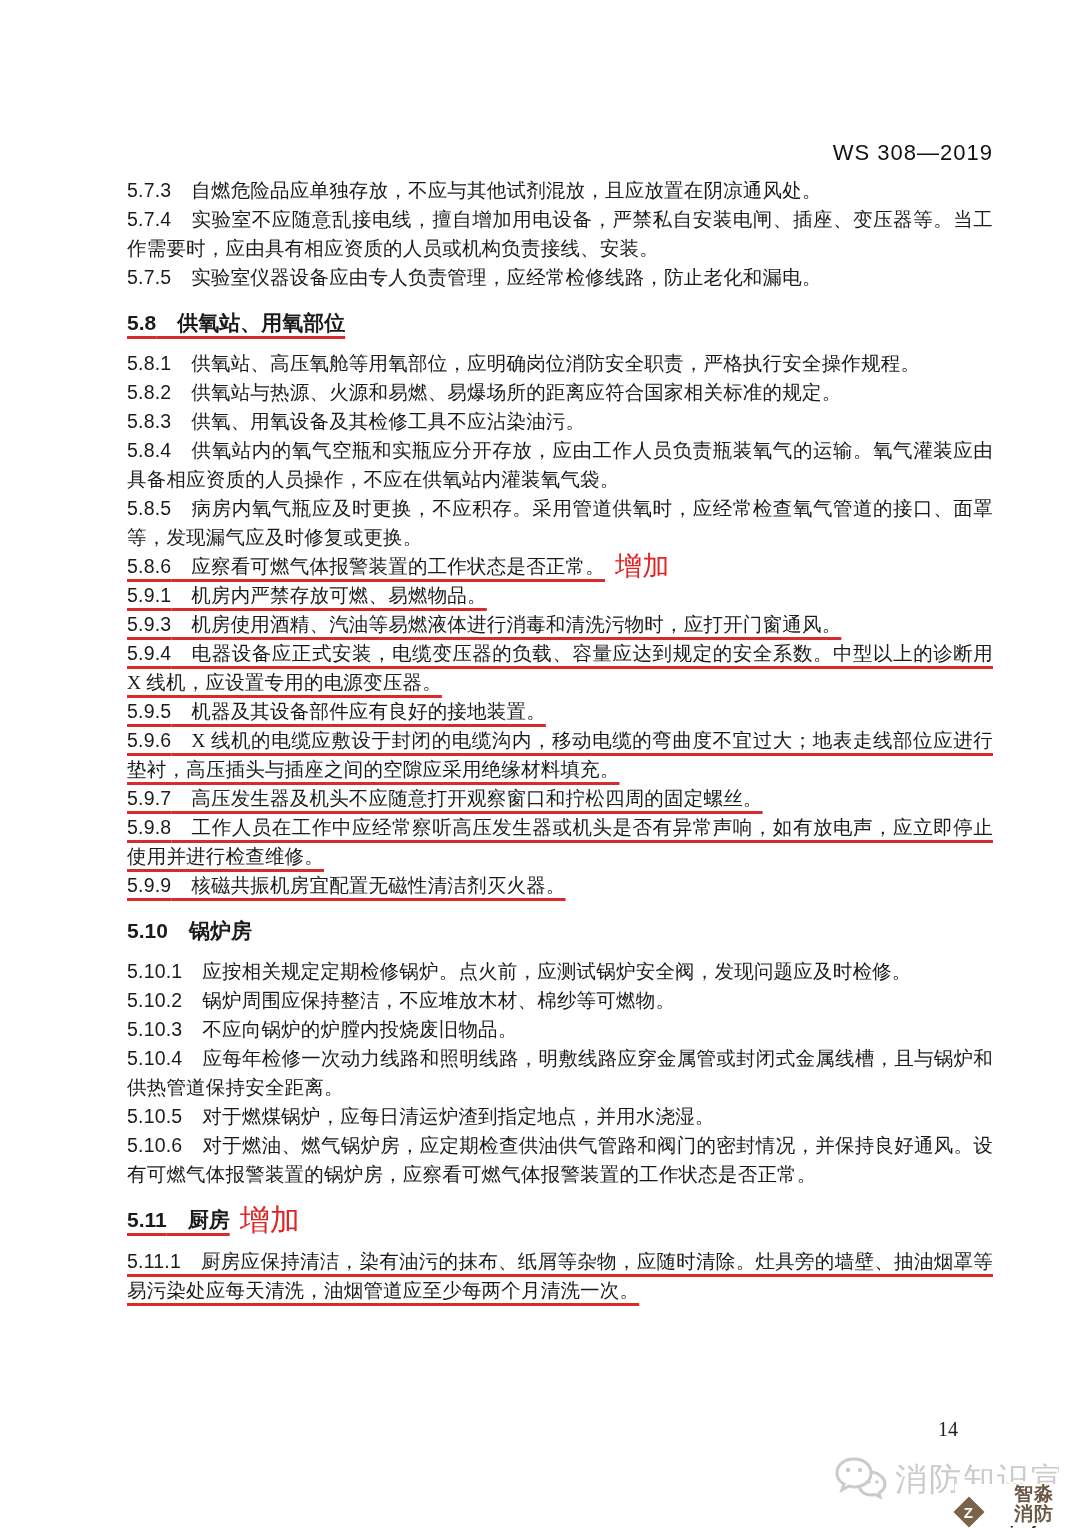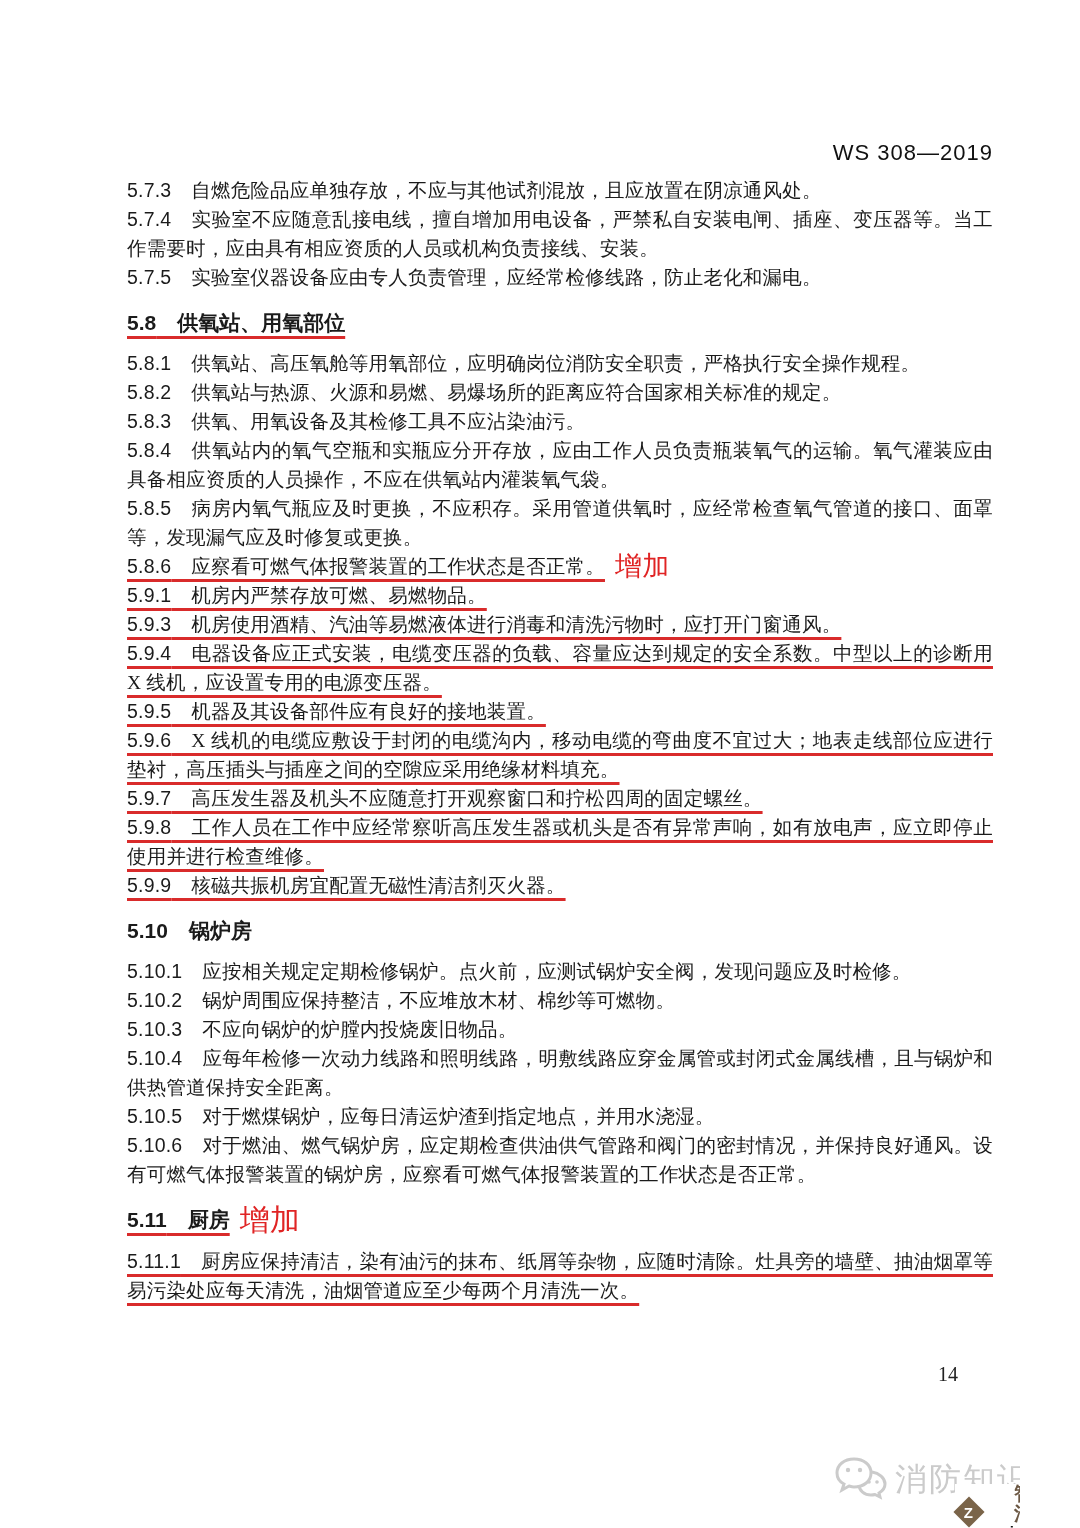--- a/index.html
+++ b/index.html
@@ -3,20 +3,21 @@
 <meta charset="utf-8">
 <style>
   html,body { margin:0; padding:0; background:#ffffff; }
   .page {
     position:relative;
     width:1020px; height:1528px;
     background:#ffffff;
     overflow:hidden;
     font-family:"Liberation Serif","DejaVu Serif",serif;
     color:#1b1b1b;
+    padding-left:39px;
   }
   .content {
     position:absolute;
     left:127px; top:140px;
     width:866px;
   }
   .doc-header {
     text-align:right;
     font-family:"Liberation Sans","DejaVu Sans",sans-serif;
     font-size:22px;
@@ -54,21 +55,21 @@
     vertical-align:-2px;
     font-weight:normal;
     font-family:"Liberation Serif","DejaVu Serif",serif;
     text-decoration:none;
     display:inline-block;
   }
   p.heading .annot { font-size:30px; vertical-align:-3px; }
 
   .page-number {
     position:absolute;
-    top:1363px; left:908px;
+    top:1418px; left:908px;
     width:80px;
     text-align:center;
     font-size:20px;
     color:#222;
   }
   .watermark {
     position:absolute;
     top:1456px; left:833px;
     display:flex;
     align-items:center;

